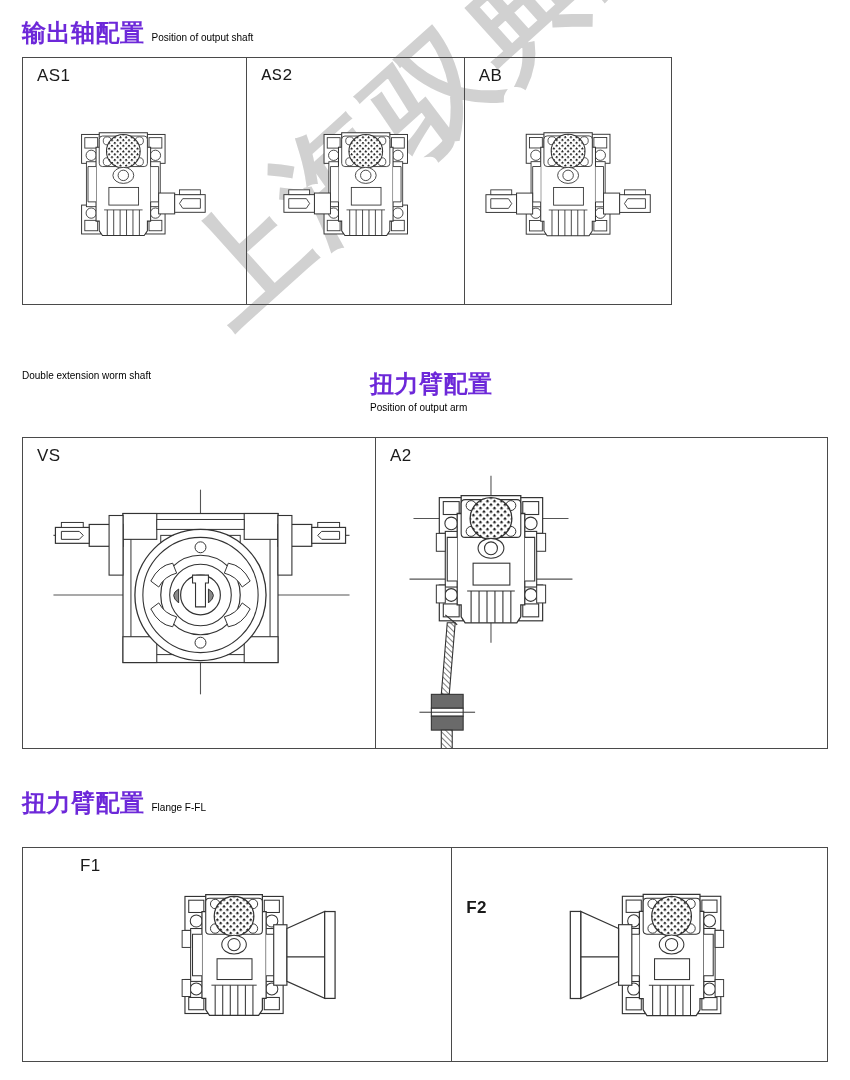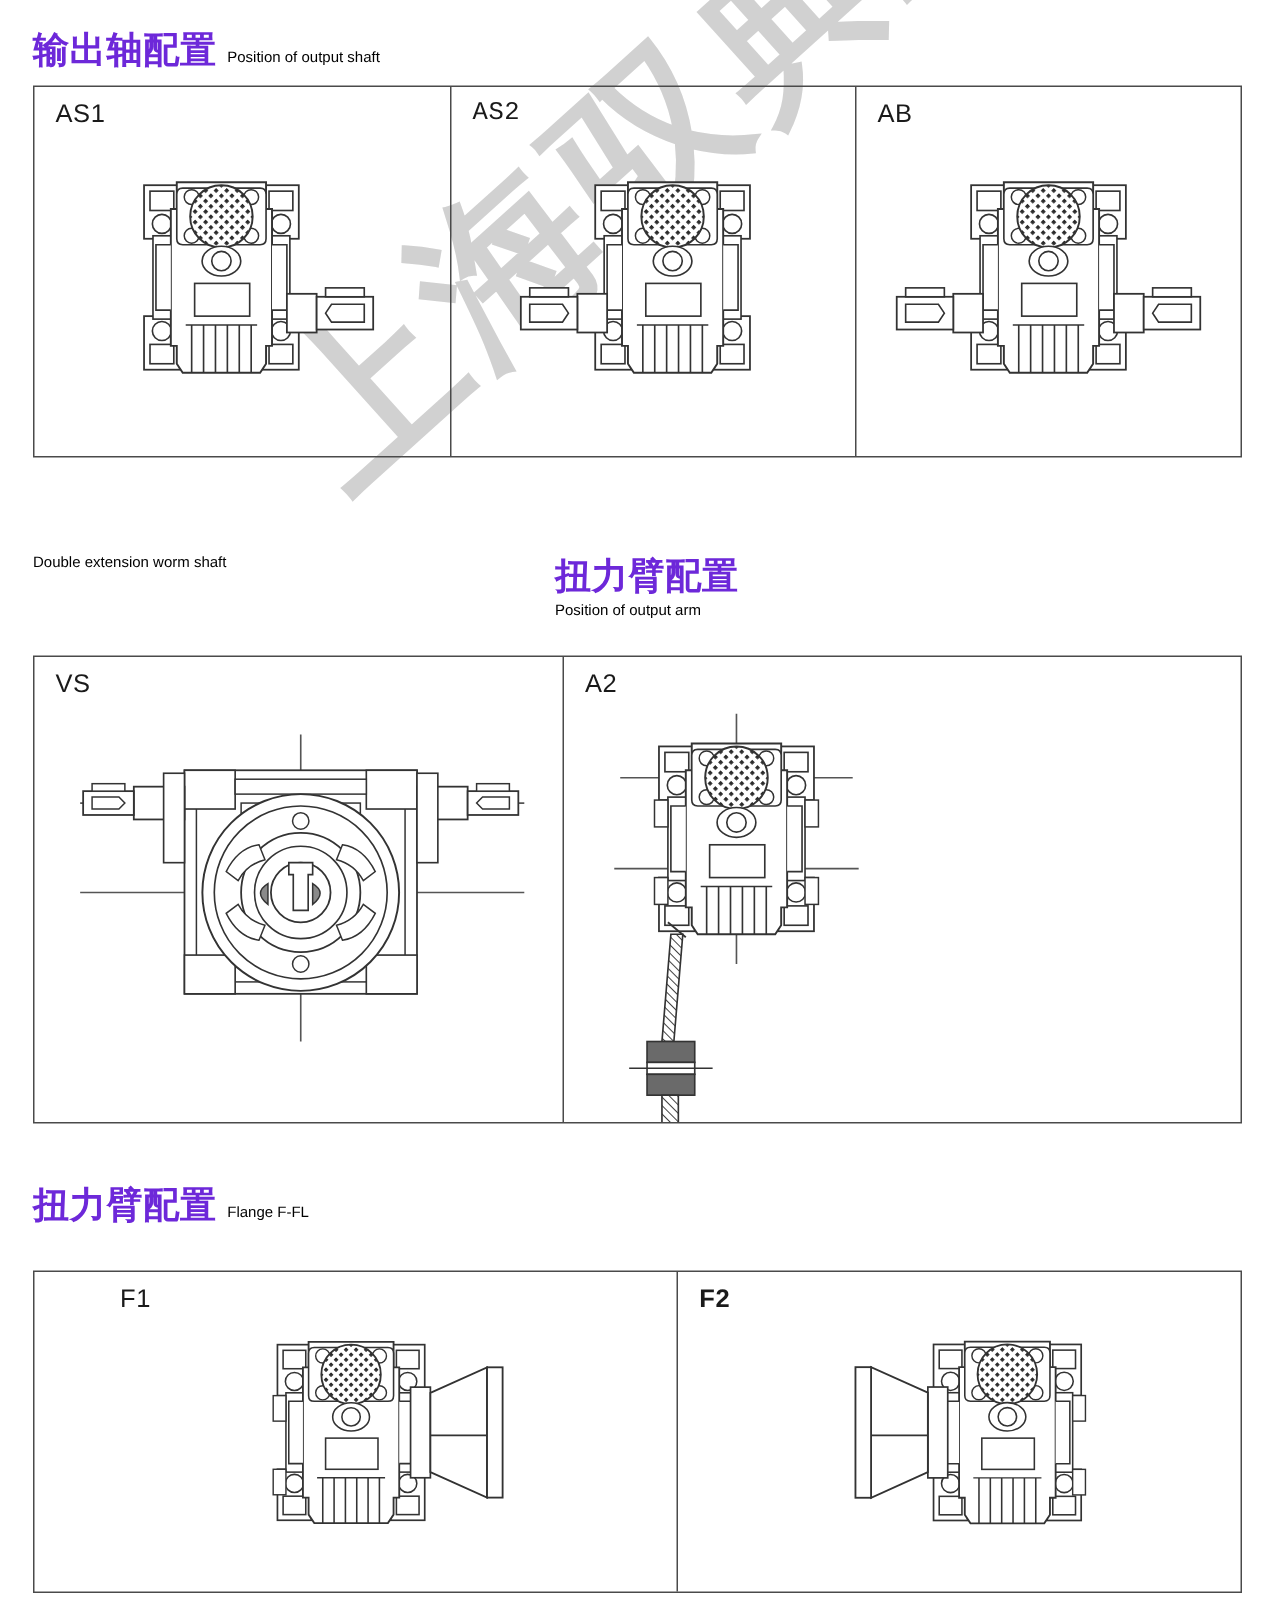--- a/index.html
+++ b/index.html
@@ -71,21 +71,21 @@
   }
   .cell:last-child{border-right:none;}
   .cell-label{
     position:absolute;
     left:14px;top:8px;
     font-size:17px;
     color:#1a1a1a;
     letter-spacing:.4px;
     z-index:3;
   }
-  .cell-label.bold{font-weight:700;}
+  .cell-label.bold{font-weight:700;margin-top:42px;}
   .draw{
     position:absolute;
     left:0;top:0;width:100%;height:100%;
     z-index:2;
   }
   svg{display:block;}
 </style>
 </head>
 <body>
 
@@ -212,21 +212,21 @@
         <rect x="40" y="-13" width="22" height="5" fill="#fff" stroke="#333" stroke-width="1"></rect>
         <path d="M 44,-4 L 62,-4 L 62,4 L 44,4 L 40,0 Z" fill="#fff" stroke="#333" stroke-width="1"></path>
       </g>
     </defs>
   </svg>
 
   <div class="section-head" style="left:22px;top:17px;">
     <span class="h-cn">输出轴配置</span><span class="h-en">Position of output shaft</span>
   </div>
 
-  <div class="tbl" style="left:22px;top:57px;width:806px;height:248px;">
+  <div class="tbl" style="left:22px;top:57px;width:650px;height:248px;">
 
     <div class="cell" style="width:278px;">
       <div class="cell-label">AS1</div>
       <svg class="draw" viewBox="0 0 278 248">
         <g transform="translate(125,128)">
           <use href="#gbody"></use>
           <g transform="translate(44,24)">
               <use href="#oshaft"></use>
             </g>
         </g>

